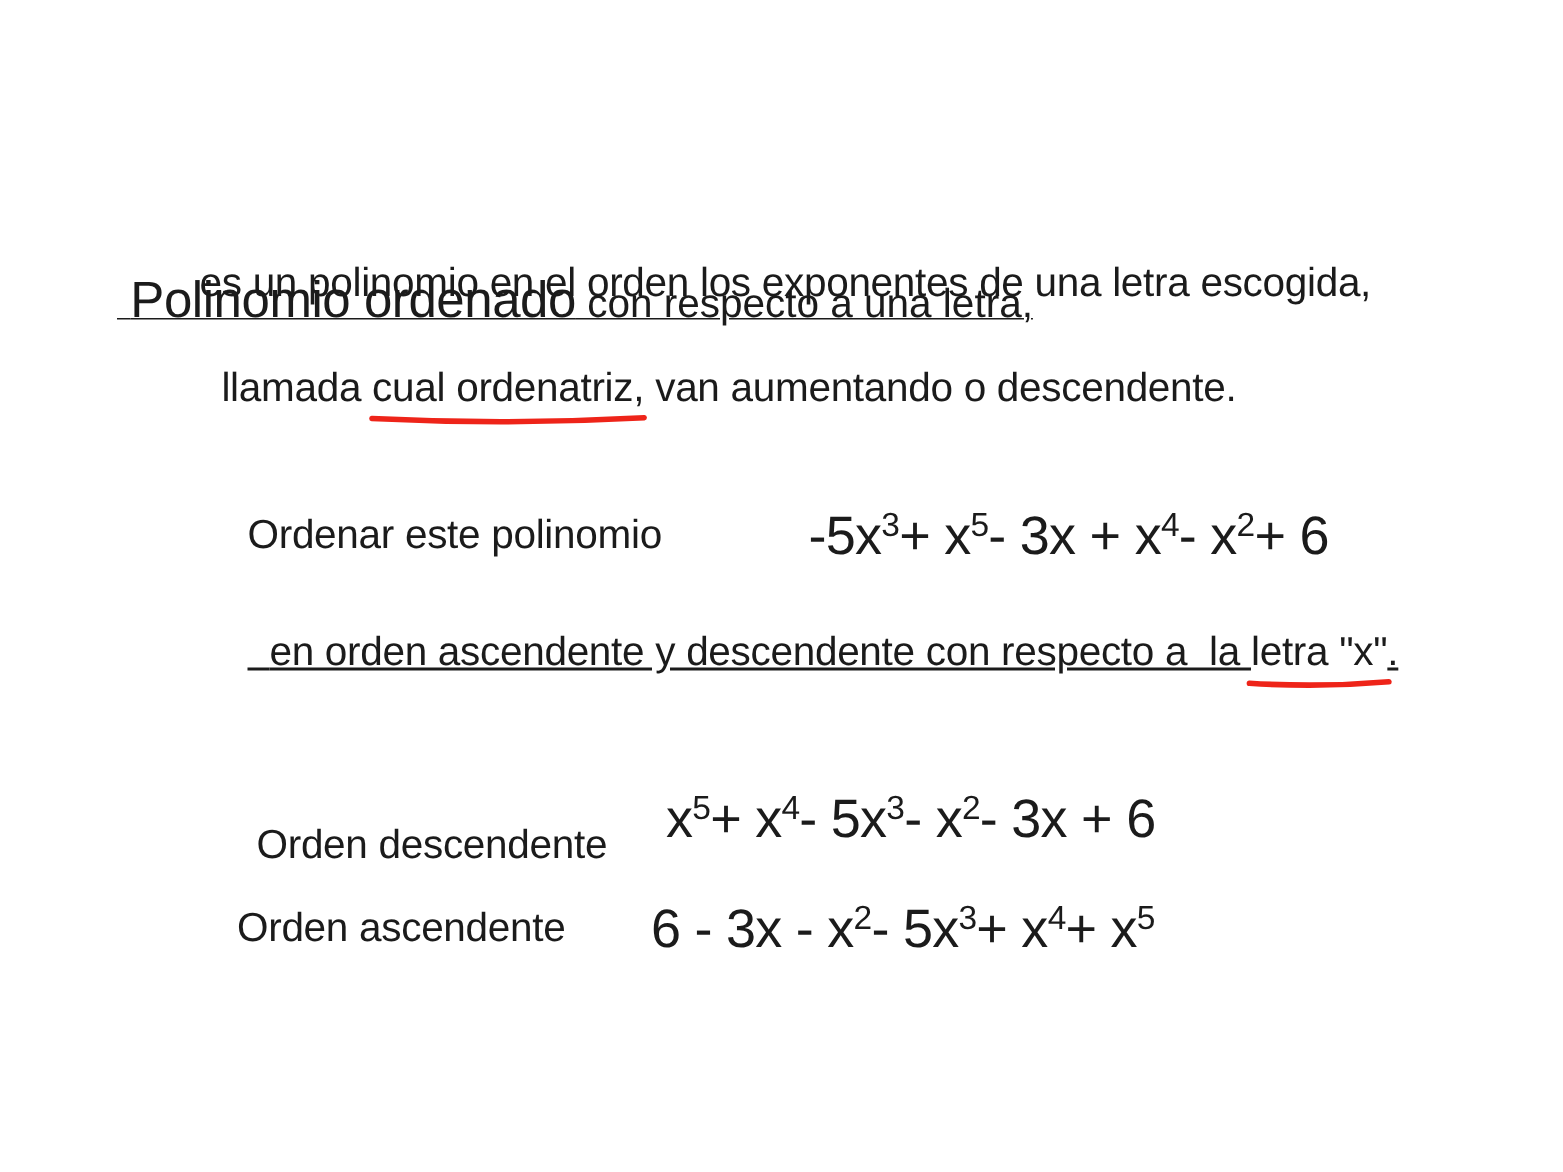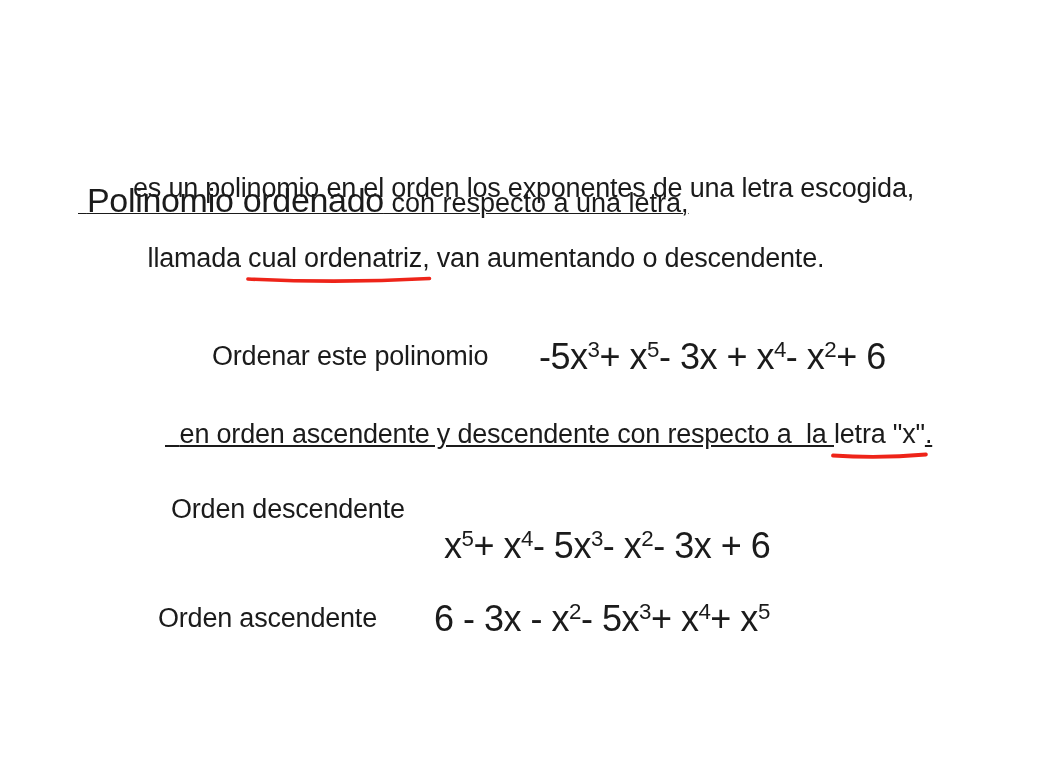--- a/index.html
+++ b/index.html
@@ -32,26 +32,26 @@
 </div>
 
 <div class="abs body-text" style="left:133px;top:171px;">es un polinomio en el orden los exponentes de una letra escogida,</div>
 
 <div class="abs body-text" style="left:133px;top:206px;">
   <span>llamada </span><span class="ul-host"><span>cual ordenatriz,</span><svg class="ul-svg" viewBox="0 0 200 10" preserveAspectRatio="none">
         <path d="M3 4 Q 100 8.5 197 3.5" fill="none" stroke-width="3.6" stroke-linecap="round" stroke="#ee2419"></path>
       </svg></span><span> van aumentando o descendente.</span>
 </div>
 
-<div class="abs body-text" style="left:165px;top:339px;margin-left:47px;">Ordenar este polinomio</div>
+<div class="abs body-text" style="left:165px;top:339px;">Ordenar este polinomio</div>
 <div class="abs math" style="left:503px;top:337px;margin-left:36px;">-5x<span class="sup">3</span>+ x<span class="sup">5</span>- 3x + x<span class="sup">4</span>- x<span class="sup">2</span>+ 6</div>
 
 <div class="abs body-text" style="left:165px;top:382px;text-decoration:underline;">
   <span>en orden ascendente y descendente con respecto a  la </span><span class="ul-host"><span>letra "x"</span><svg class="ul-svg" viewBox="0 0 100 10" preserveAspectRatio="none">
         <path d="M2 4.5 Q 50 7.5 98 3.5" fill="none" stroke-width="3.8" stroke-linecap="round" stroke="#ee2419"></path>
       </svg></span><span>.</span>
 </div>
 
-<div class="abs body-text" style="left:171px;top:492px;">Orden descendente</div>
+<div class="abs body-text" style="left:171px;top:546px;">Orden descendente</div>
 <div class="abs math" style="left:444px;top:526px;">x<span class="sup">5</span>+ x<span class="sup">4</span>- 5x<span class="sup">3</span>- x<span class="sup">2</span>- 3x + 6</div>
 
 <div class="abs body-text" style="left:158px;top:601px;">Orden ascendente</div>
 <div class="abs math" style="left:434px;top:599px;text-align:right;">6 - 3x - x<span class="sup">2</span>- 5x<span class="sup">3</span>+ x<span class="sup">4</span>+ x<span class="sup">5</span></div>
 
 </body></html>

